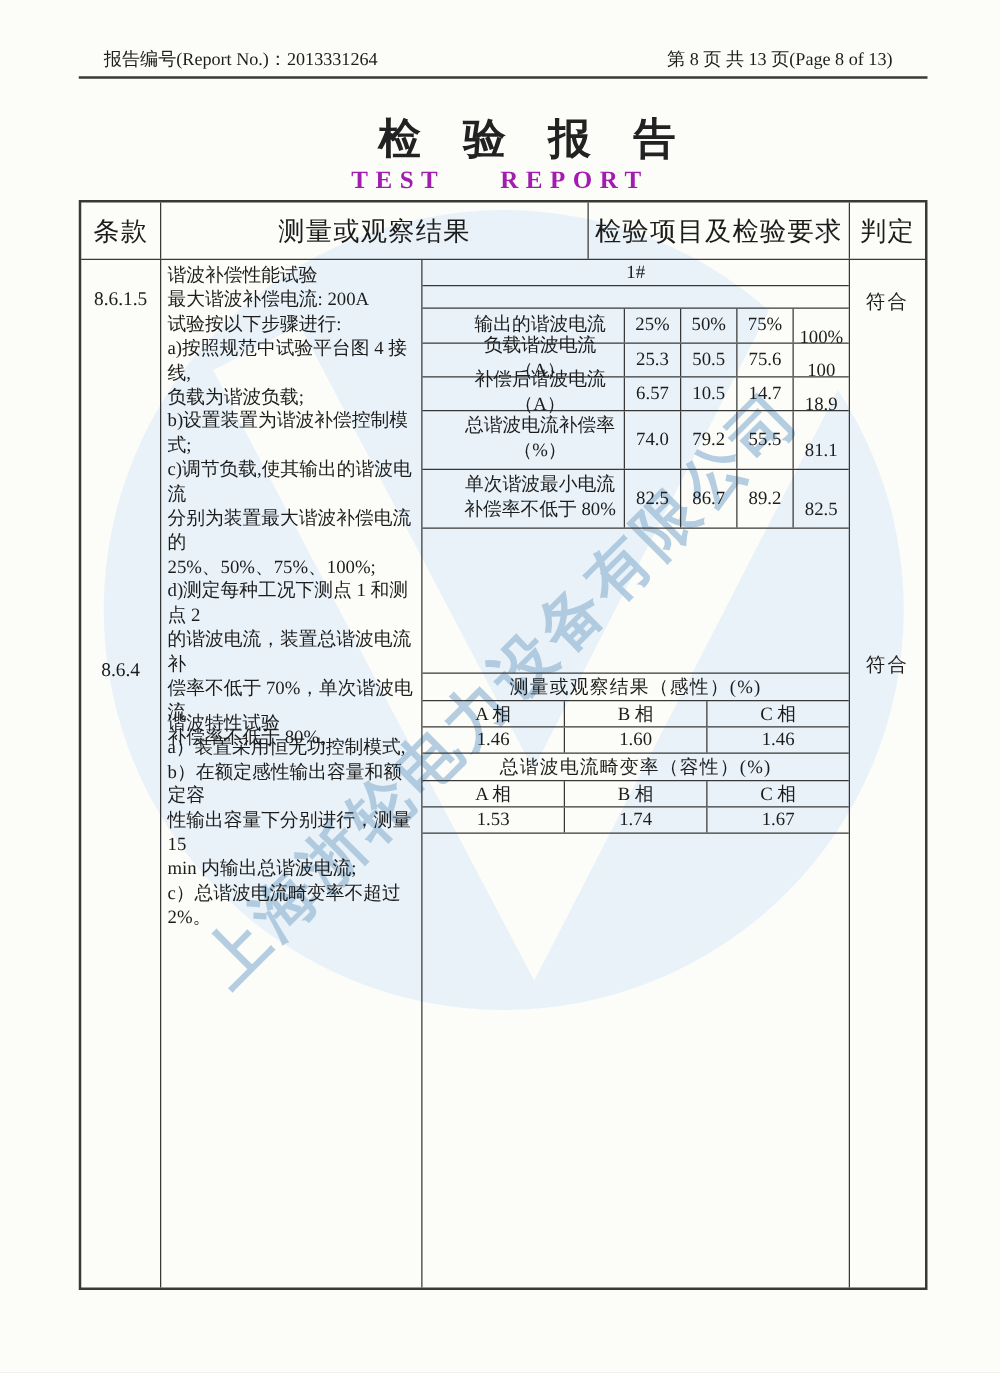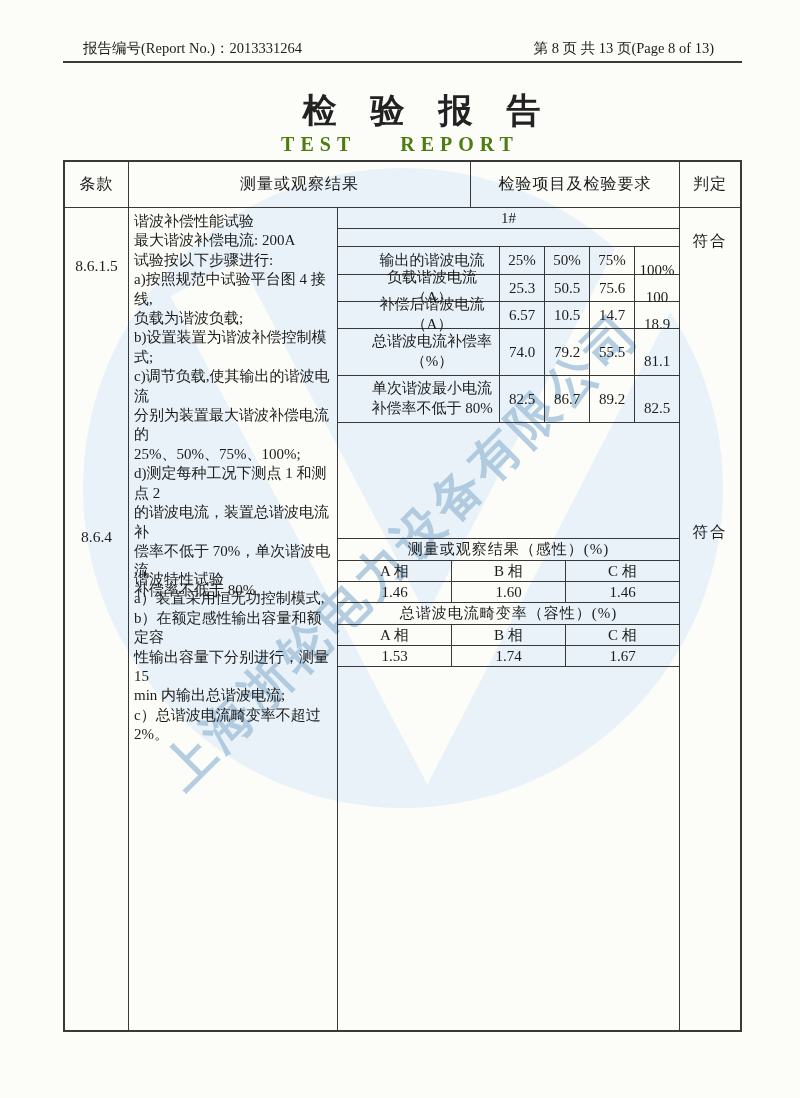--- a/index.html
+++ b/index.html
@@ -10,56 +10,56 @@
     color:#1c1c1c;
     font-family:"Liberation Serif","DejaVu Serif",serif;
   }
   .wm-svg { position:absolute; top:0; left:0; z-index:0; }
   .content { position:absolute; inset:0; z-index:1; }
 
   
   .doc-header {
     position:absolute; left:63px; top:38px; width:679px; height:25px;
     border-bottom:2.5px solid #3a3a3a;
-    display:flex; justify-content:space-between; align-items:flex-end;
+    display:flex; justify-content:space-between; 
     font-size:14.5px; padding:0 28px 3px 20px;font-family:Liberation Serif, serif;
   }
 
   
   .title-zh {
     position:absolute; top:88px; left:0; width:100%;
     text-align:center; font-size:34px; font-weight:bold;
     letter-spacing:34px; text-indent:34px; color:#222;padding-left:43px;
   }
   .title-en {
     position:absolute; top:133px; left:0; width:100%;
-    text-align:center; font-size:20px; font-weight:bold; color:#4d7c0f;
+    text-align:center; font-size:20px; font-weight:bold; color:#a21caf;
   }
   .title-en .w { letter-spacing:6px; display:inline-block; }
   .title-en .w + .w { margin-left:44px; }
 
   
   .main-table {
     position:absolute; left:63px; top:160px; width:679px; height:872px;
     border:2px solid #383838;
   }
   .thead { display:flex; height:46px; border-bottom:1.5px solid #383838; }
   .th {
     display:flex; align-items:center; justify-content:center;
-    font-size:16px; letter-spacing:1px;
+    font-size:21px; letter-spacing:1px;
   }
   .tbody { display:flex; height:calc(100% - 46px); }
   .col { position:relative; height:100%; }
   .c-clause  { width:64px;  border-right:1.5px solid #383838; }
   .c-item    { width:209px; border-right:1.5px solid #383838; }
   .c-result  { width:342px; border-right:1.5px solid #383838; }
   .c-verdict { flex:1; }
 
   .clause-no { position:absolute; width:100%; text-align:center; font-size:15.5px; }
-  .clause-1 { top:23px;margin-top:26px; }
+  .clause-1 { top:23px; }
   .clause-2 { top:320px; }
 
   .req {
     position:absolute; left:5px; right:1px;
     font-size:15px; line-height:19.4px; white-space:pre-line;
   }
   .req-1 { top:4px; }
   .req-2 { top:318px;margin-top:44px; }
 
   .verdict { position:absolute; width:100%; text-align:center; font-size:15.5px; letter-spacing:2px; }

